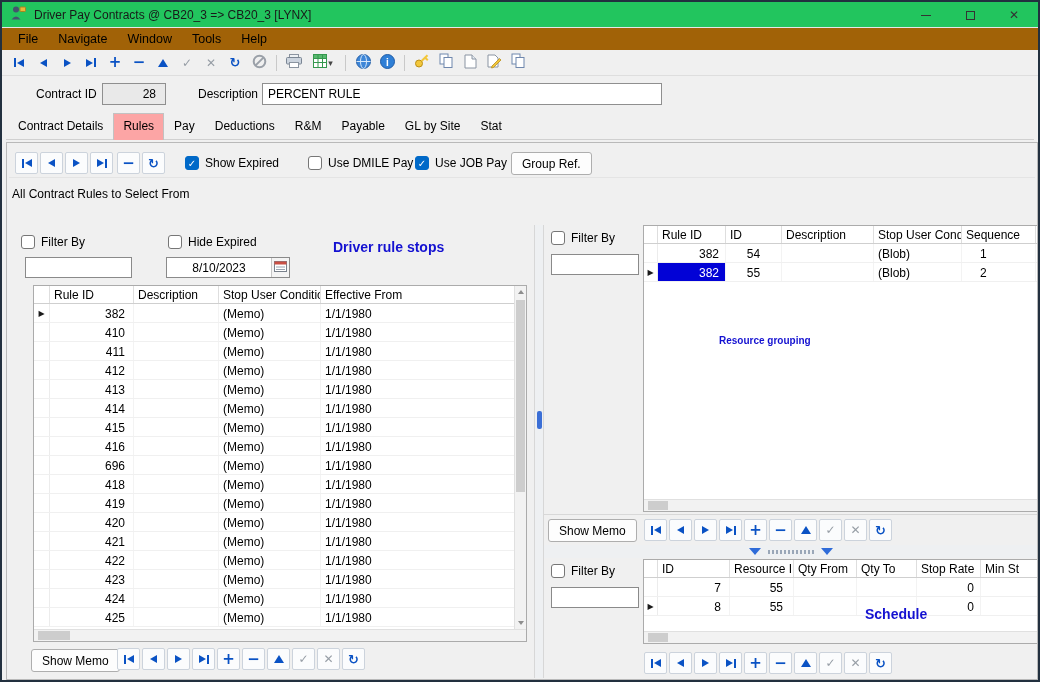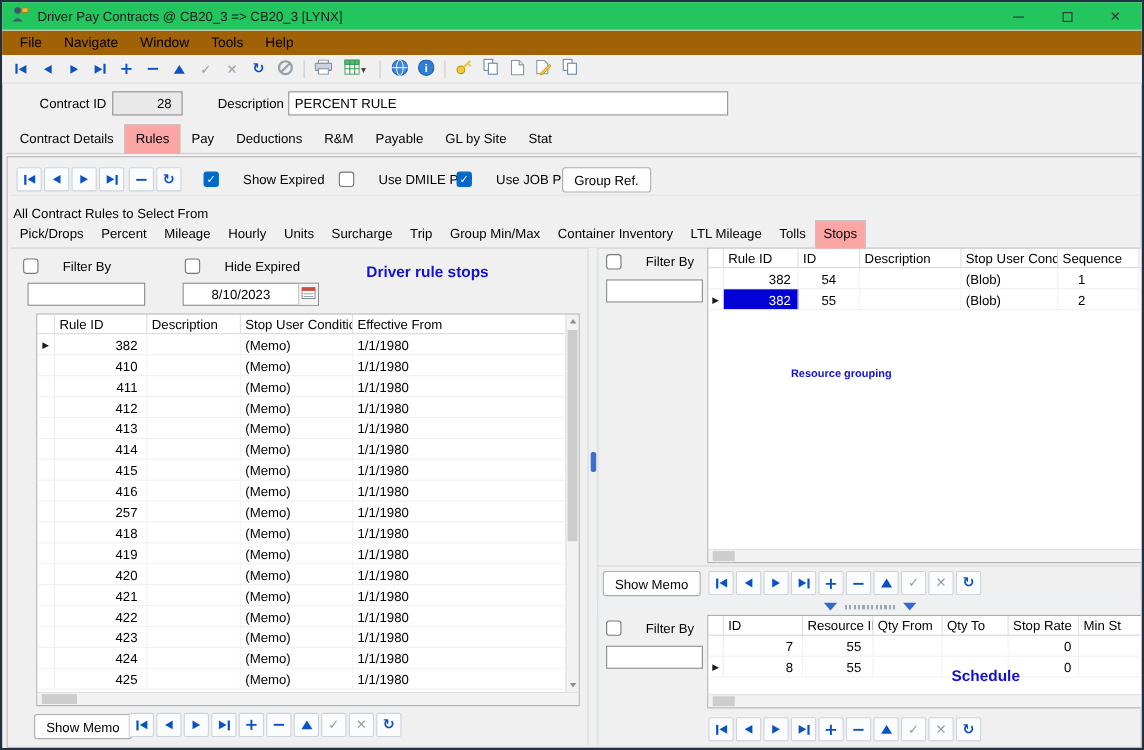--- a/index.html
+++ b/index.html
@@ -42,21 +42,21 @@
   .tabstrip .tab{padding:4px 7px 6px;white-space:nowrap;font-size:12px;border:1px solid transparent;border-bottom:none;}
   .tabstrip .tab.active{background:#fca5a5;border-color:#c2c2c2;margin-bottom:-1px;padding-bottom:7px;position:relative;z-index:2;}
   .maintabs{position:absolute;top:110px;left:4px;right:4px;height:28px;border-bottom:1px solid #d0d0d0;padding-left:2px;}
   .maintabs .tab{padding:5px 9px 6px;}
   
   .panel{position:absolute;top:140px;left:4px;width:1032px;height:538px;border:1px solid #b9b9b9;background:#f0f0f0;}
   .rulesbar{position:absolute;top:6px;left:2px;right:2px;height:29px;border-bottom:1px solid #e4e4e4;}
   .sbtn{position:absolute;top:3px;width:23px;height:22px;background:#fbfcfd;border:1px solid #ccd3dc;border-radius:2px;display:flex;align-items:center;justify-content:center;}
   .navset{display:flex;gap:2px;position:absolute;}
   .navset .sbtn{position:static;}
-  .cb{position:absolute;display:flex;align-items:center;gap:22px;}
+  .cb{position:absolute;display:flex;align-items:center;gap:6px;}
   .cb .box{width:14px;height:14px;border:1px solid #767676;border-radius:3px;background:#fff;flex:none;}
   .cb.checked .box{background:#0069c8;border-color:#0069c8;color:#fff;font-size:10px;line-height:13px;text-align:center;}
   .cb.checked .box::after{content:"✓";}
   .cb-lbl{white-space:nowrap;}
   .btn{position:absolute;height:23px;padding:0 10px;background:#fdfdfd;border:1px solid #aeaeae;border-radius:3px;display:flex;align-items:center;font-size:12px;white-space:nowrap;}
   .section-label{position:absolute;top:44px;left:5px;font-size:12px;}
   .subtabs{position:absolute;top:57px;left:3px;right:2px;height:26px;border-bottom:1px solid #cfcfcf;}
   .content{position:absolute;top:82px;left:0;right:0;bottom:1px;overflow:hidden;}
   
   .input{position:absolute;height:21px;background:#fff;border:1px solid #8a8a8a;display:flex;align-items:center;padding-left:4px;}
@@ -311,34 +311,20 @@
         </div>
       <div class="cb checked" style="left:406px;top:7px">
           <span class="box"></span>
           <span class="cb-lbl">Use JOB Pay</span>
         </div>
       <div class="btn" style="left:502px;top:3px">Group Ref.</div>
     </div>
 
     <div class="section-label">All Contract Rules to Select From</div>
 
-    <div class="tabstrip subtabs">
-        <div class="tab">Pick/Drops</div>
-        <div class="tab">Percent</div>
-        <div class="tab">Mileage</div>
-        <div class="tab">Hourly</div>
-        <div class="tab">Units</div>
-        <div class="tab">Surcharge</div>
-        <div class="tab">Trip</div>
-        <div class="tab">Group Min/Max</div>
-        <div class="tab">Container Inventory</div>
-        <div class="tab">LTL Mileage</div>
-        <div class="tab">Tolls</div>
-        <div class="tab active">Stops</div>
-      </div>
 
     <div class="content">
 
       <div class="cb" style="left:14px;top:10px">
           <span class="box"></span>
           <span class="cb-lbl">Filter By</span>
         </div>
       <div class="cb" style="left:161px;top:10px">
           <span class="box"></span>
           <span class="cb-lbl">Hide Expired</span>
@@ -421,21 +407,21 @@
                 </div>
                 <div class="g-row">
                   <div class="g-ind cind"></div>
                   <div class="g-c c0">416</div>
                   <div class="g-c c1"></div>
                   <div class="g-c c2">(Memo)</div>
                   <div class="g-c c3">1/1/1980</div>
                 </div>
                 <div class="g-row">
                   <div class="g-ind cind"></div>
-                  <div class="g-c c0">257</div>
+                  <div class="g-c c0">696</div>
                   <div class="g-c c1"></div>
                   <div class="g-c c2">(Memo)</div>
                   <div class="g-c c3">1/1/1980</div>
                 </div>
                 <div class="g-row">
                   <div class="g-ind cind"></div>
                   <div class="g-c c0">418</div>
                   <div class="g-c c1"></div>
                   <div class="g-c c2">(Memo)</div>
                   <div class="g-c c3">1/1/1980</div>

